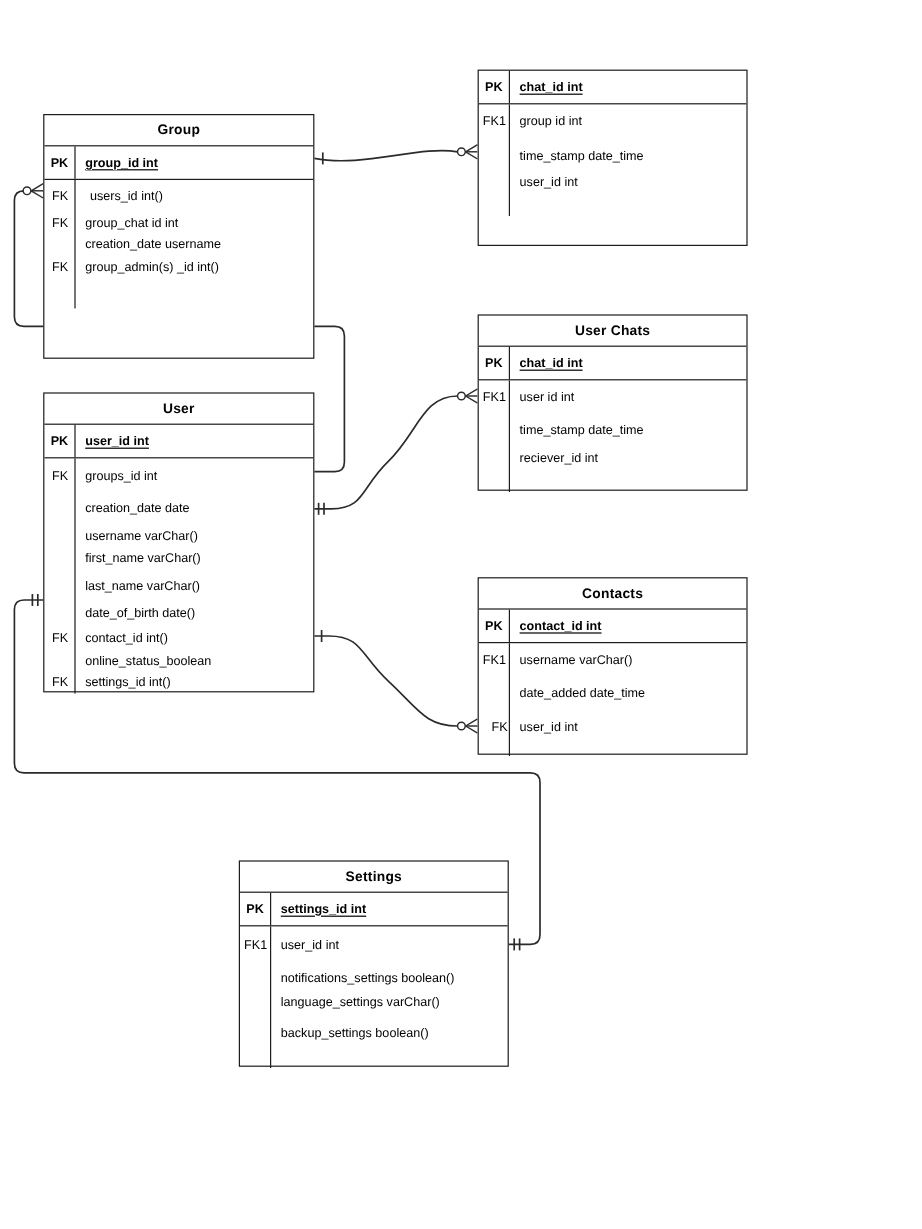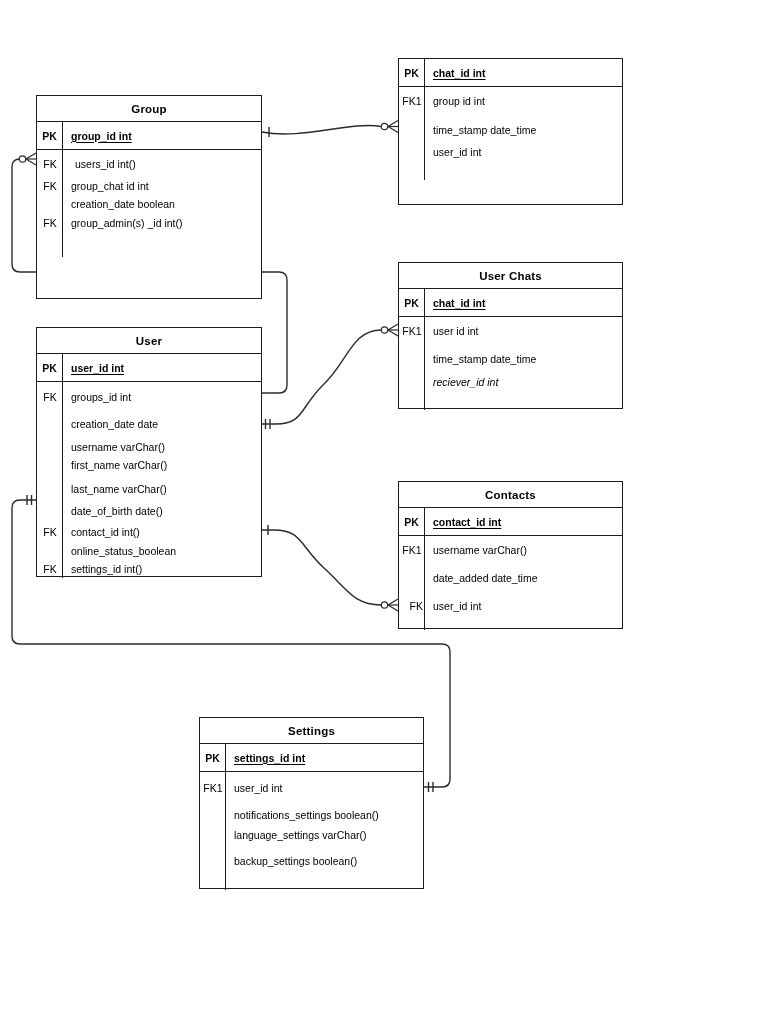--- a/index.html
+++ b/index.html
@@ -93,21 +93,21 @@
           <div class="erd-row" style="top: 7px;">
             <div class="row-key" style="width: 26px;">FK</div>
             <div class="row-label" style="left: 38px;">users_id int()</div>
           </div>
           <div class="erd-row" style="top: 29px;">
             <div class="row-key" style="width: 26px;">FK</div>
             <div class="row-label" style="left: 34px;">group_chat id int</div>
           </div>
           <div class="erd-row" style="top: 47px;">
             <div class="row-key" style="width: 26px;"></div>
-            <div class="row-label" style="left: 34px;">creation_date boolean</div>
+            <div class="row-label" style="left: 34px;">creation_date username</div>
           </div>
           <div class="erd-row" style="top: 66px;">
             <div class="row-key" style="width: 26px;">FK</div>
             <div class="row-label" style="left: 34px;">group_admin(s) _id int()</div>
           </div>
         </div>
       </div>
       <div class="erd-table" style="left: 398px; top: 58px; width: 225px; height: 147px;">
         <div class="erd-pkrow" style="height: 28px;">
           <div class="key-cell" style="width: 26px;">PK</div>
@@ -184,21 +184,21 @@
         <div class="erd-body" style="height: 93px;">
           <div class="key-col" style="width: 26px;"></div>
           <div class="erd-row" style="top: 7px;">
             <div class="row-key" style="width: 26px;">FK1</div>
             <div class="row-label" style="left: 34px;">user id int</div>
           </div>
           <div class="erd-row" style="top: 35px;">
             <div class="row-key" style="width: 26px;"></div>
             <div class="row-label" style="left: 34px;">time_stamp date_time</div>
           </div>
-          <div class="erd-row" style="top: 58px; font-style: italic;">
+          <div class="erd-row" style="top: 58px;">
             <div class="row-key" style="width: 26px;"></div>
             <div class="row-label" style="left: 34px;">reciever_id int</div>
           </div>
         </div>
       </div>
       <div class="erd-table" style="left: 398px; top: 481px; width: 225px; height: 148px;">
         <div class="erd-header" style="height: 26px;">Contacts</div>
         <div class="erd-pkrow" style="height: 28px;">
           <div class="key-cell" style="width: 26px;">PK</div>
           <div class="pk-label">contact_id int</div>

